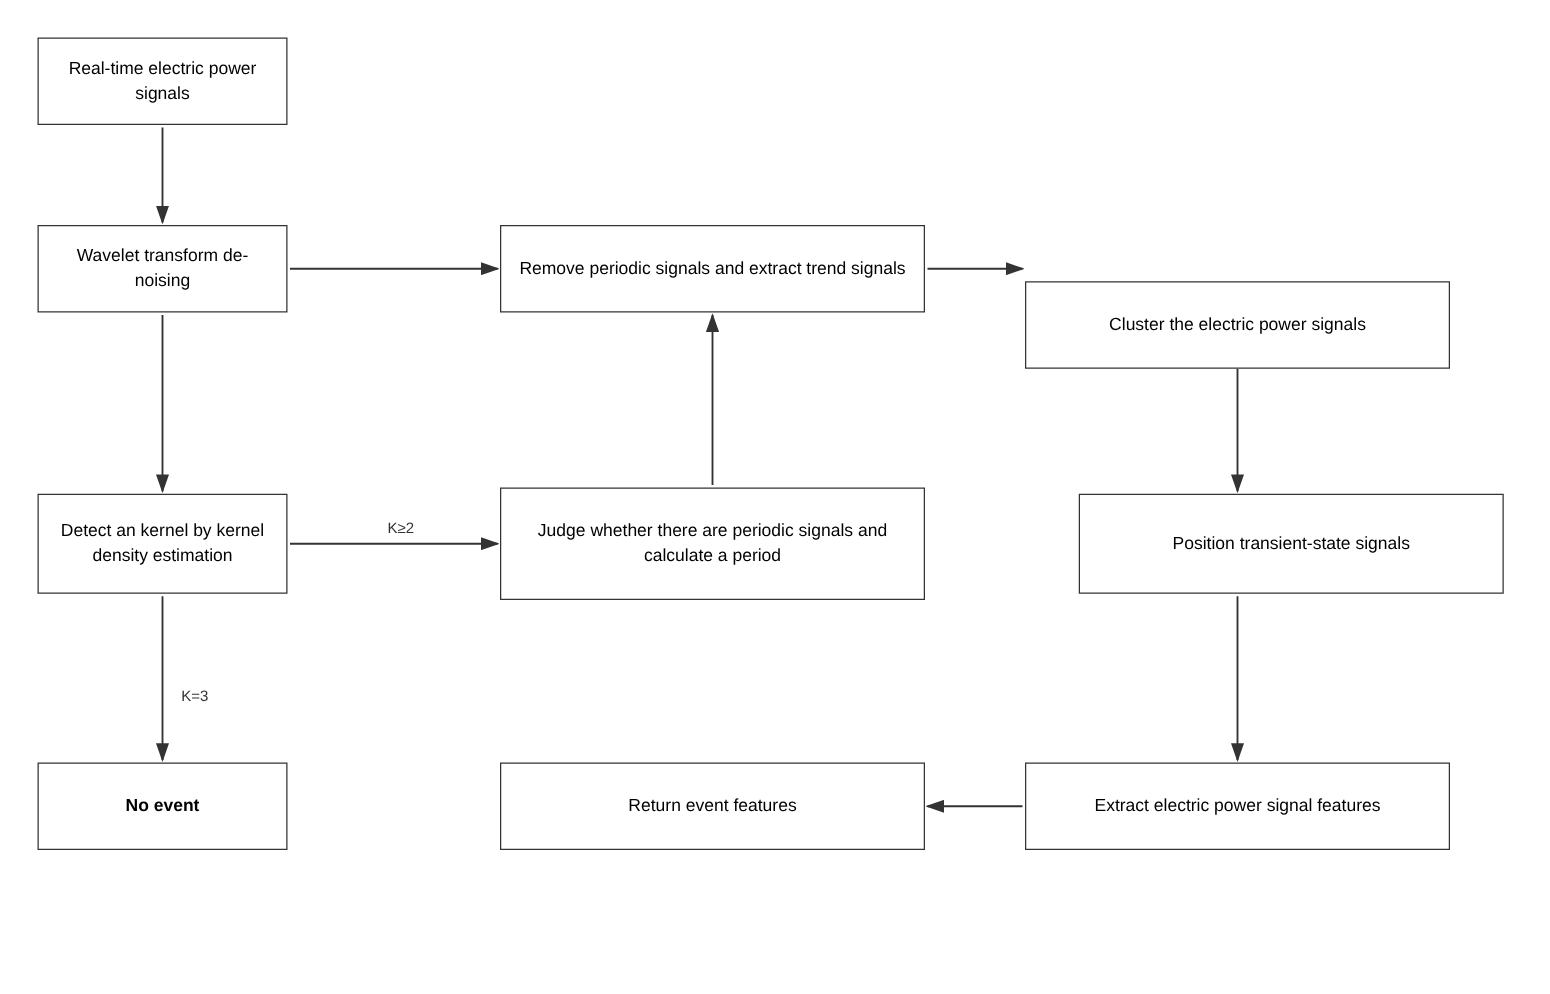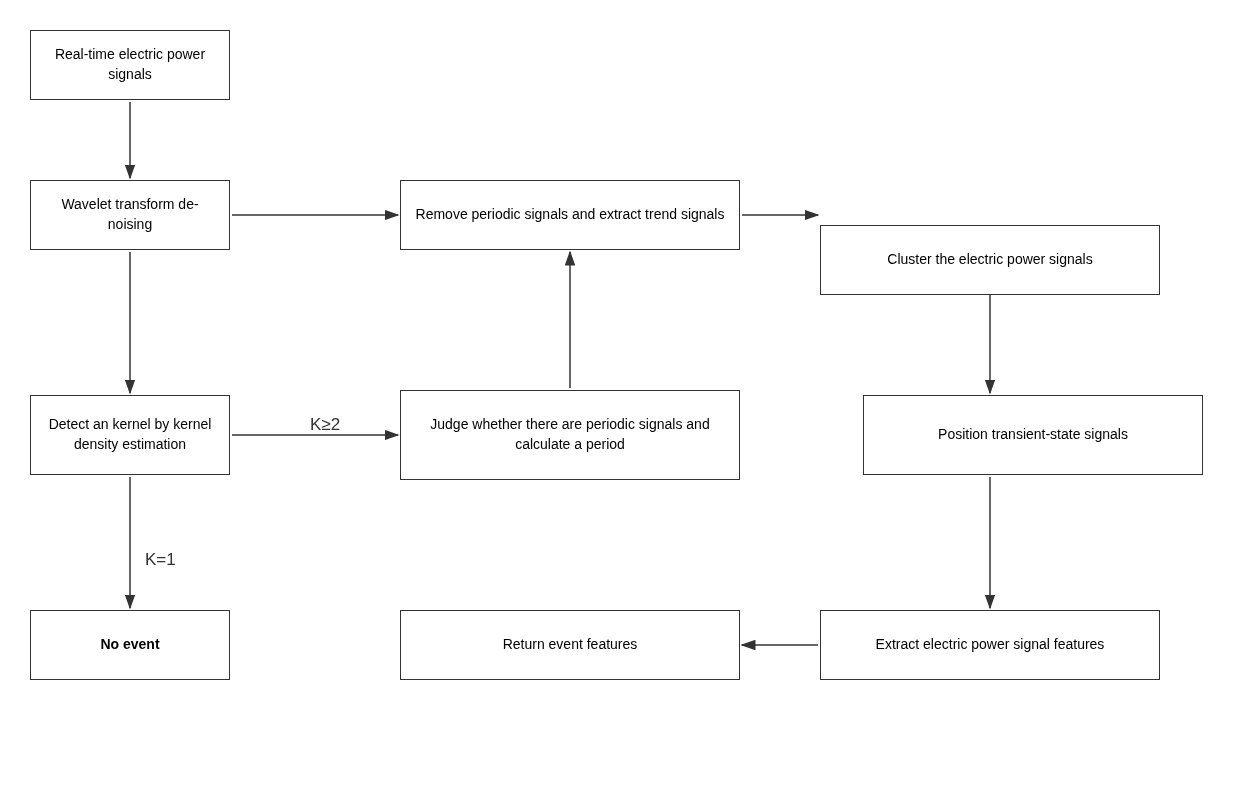--- a/index.html
+++ b/index.html
@@ -32,21 +32,21 @@
     svg.arrows {
       position: absolute;
       top: 0;
       left: 0;
       width: 1240px;
       height: 795px;
       pointer-events: none;
     }
     .label {
       position: absolute;
-      font-size: 17px;
+      font-size: 12px;
       color: #333;
     }
   </style>
 </head>
 <body>
 
 <div class="flowchart">
 
   <svg class="arrows">
     <defs>
@@ -114,16 +114,16 @@
 
   <div class="box" style="left:820px; top:610px; width:340px; height:70px;">
     <span>Extract electric power signal features</span>
   </div>
 
   <div class="label" style="left:310px; top:415px;">
     <span>K≥2</span>
   </div>
 
   <div class="label" style="left:145px; top:550px;">
-    <span>K=1</span>
+    <span>K=3</span>
   </div>
 
 </div>
 
 </body></html>

